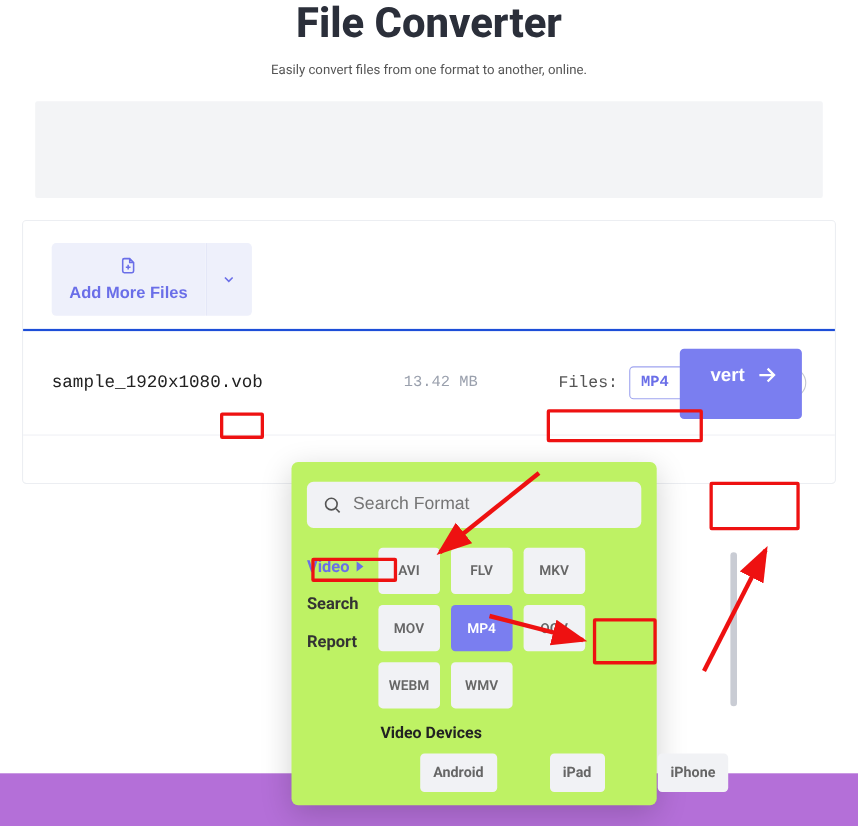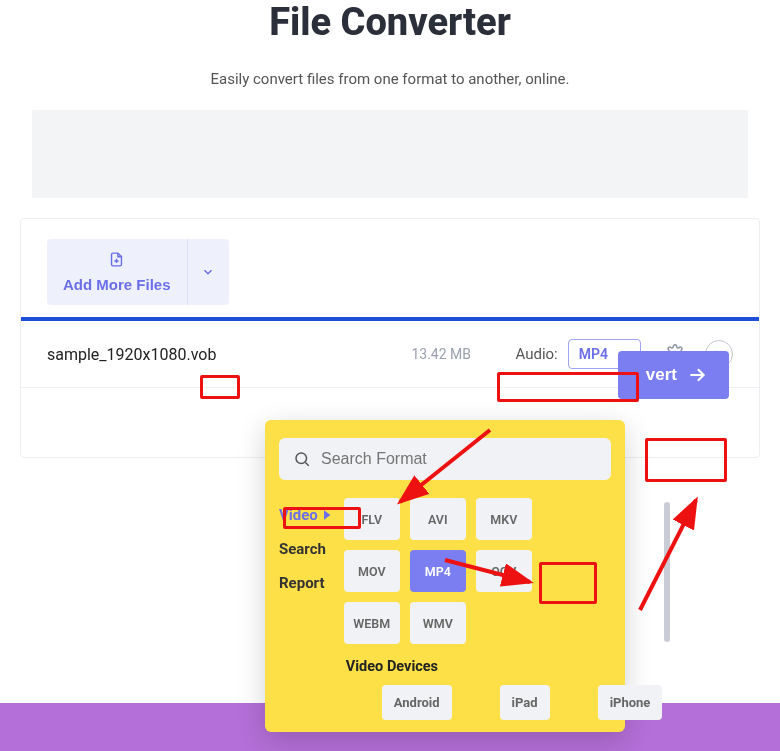--- a/index.html
+++ b/index.html
@@ -13,23 +13,23 @@
     color: #333;
   }
   .page-title {
     font-size: 38px;
     font-weight: 800;
     color: #2b2f3a;
     text-align: center;
   }
   .page-sub {
     text-align: center;
-    font-size: 15px;
+    font-size: 12px;
     color: #555;
-    margin-top: 26px;
+    margin-top: 12px;
   }
   .band {
     background: #f3f4f6;
     height: 88px;
     margin: 22px 32px 0 32px;
     border-radius: 2px;
   }
   .card {
     position: relative;
     margin: 20px 20px 0 20px;
@@ -65,35 +65,36 @@
     color: #6a6ee8;
     width: 42px;
     border: none;
     border-left: 1px solid #dde0f5;
     border-radius: 0 4px 4px 0;
     cursor: pointer;
   }
   .file-row {
     display: flex;
     align-items: center;
-    padding: 18px 26px;
+    padding: 32px 26px;
     margin-top: 12px;
-    border-top: 4px solid #1d4ed8;
+    border-top: 2px solid #1d4ed8;
     border-bottom: 1px solid #f0f1f5;
+    font-family: Liberation Mono, monospace;
   }
   .file-name {
     font-size: 16px;
     color: #222;
     flex: 0 0 280px;
   }
   .file-size {
     color: #9aa0ad;
     font-size: 14px;
     flex: 1;
-    text-align: center;
+    text-align: left;
     padding-left: 40px;
   }
   .output-group {
     display: flex;
     align-items: center;
     gap: 10px;
   }
   .output-label {
     color: #555;
     font-size: 15px;
@@ -121,34 +122,34 @@
   .icon-btn.close { border: 1.5px solid #c2c6cf; }
   .convert-btn {
     position: absolute;
     right: 30px;
     bottom: 58px;
     background: #7a7ef0;
     color: #fff;
     font-size: 17px;
     font-weight: 600;
     border: none;
-    padding: 14px 22px 14px 28px;
+    padding: 14px 22px 30px 28px;
     border-radius: 4px;
     display: flex;
     align-items: center;
     gap: 10px;
     cursor: pointer;
   }
   
   .dd {
     position: absolute;
     left: 265px;
     top: 420px;
-    width: 360px;
-    background: #fde047;
+    width: 332px;
+    background: #bef264;
     border-radius: 6px;
     box-shadow: 0 8px 28px rgba(0,0,0,0.18);
     padding: 18px 14px 12px 14px;
     z-index: 10;
   }
   .dd-search {
     display: flex;
     align-items: center;
     gap: 10px;
     background: #f1f2f5;
@@ -271,21 +272,21 @@
             <polyline points="6 9 12 15 18 9"></polyline>
           </svg>
       </span>
     </button>
   </div>
 
   <div class="file-row">
     <div class="file-name">sample_1920x1080.vob</div>
     <div class="file-size">13.42 MB</div>
     <div class="output-group">
-      <span class="output-label">Audio:</span>
+      <span class="output-label">Files:</span>
       <div class="output-select">
         <span>MP4</span>
         <span>
           <svg width="12" height="12" viewBox="0 0 24 24" fill="none" stroke="#6a6ee8" stroke-width="2.5">
               <polyline points="18 15 12 9 6 15"></polyline>
             </svg>
         </span>
       </div>
       <div class="icon-btn" style="margin-left:10px;">
         <span>
@@ -339,22 +340,22 @@
       </div>
       <div class="dd-cat">
           <span>Search</span>
         </div>
       <div class="dd-cat">
           <span>Report</span>
         </div>
     </div>
     <div class="dd-grid-wrap">
       <div class="dd-grid">
+        <div class="fmt">AVI</div>
         <div class="fmt">FLV</div>
-        <div class="fmt">AVI</div>
         <div class="fmt">MKV</div>
         <div class="fmt">MOV</div>
         <div class="fmt sel">MP4</div>
         <div class="fmt">OGV</div>
         <div class="fmt">WEBM</div>
         <div class="fmt">WMV</div>
       </div>
       <div class="scroll-ind"></div>
       <div class="devices-title">Video Devices</div>
       <div class="dev-row">

